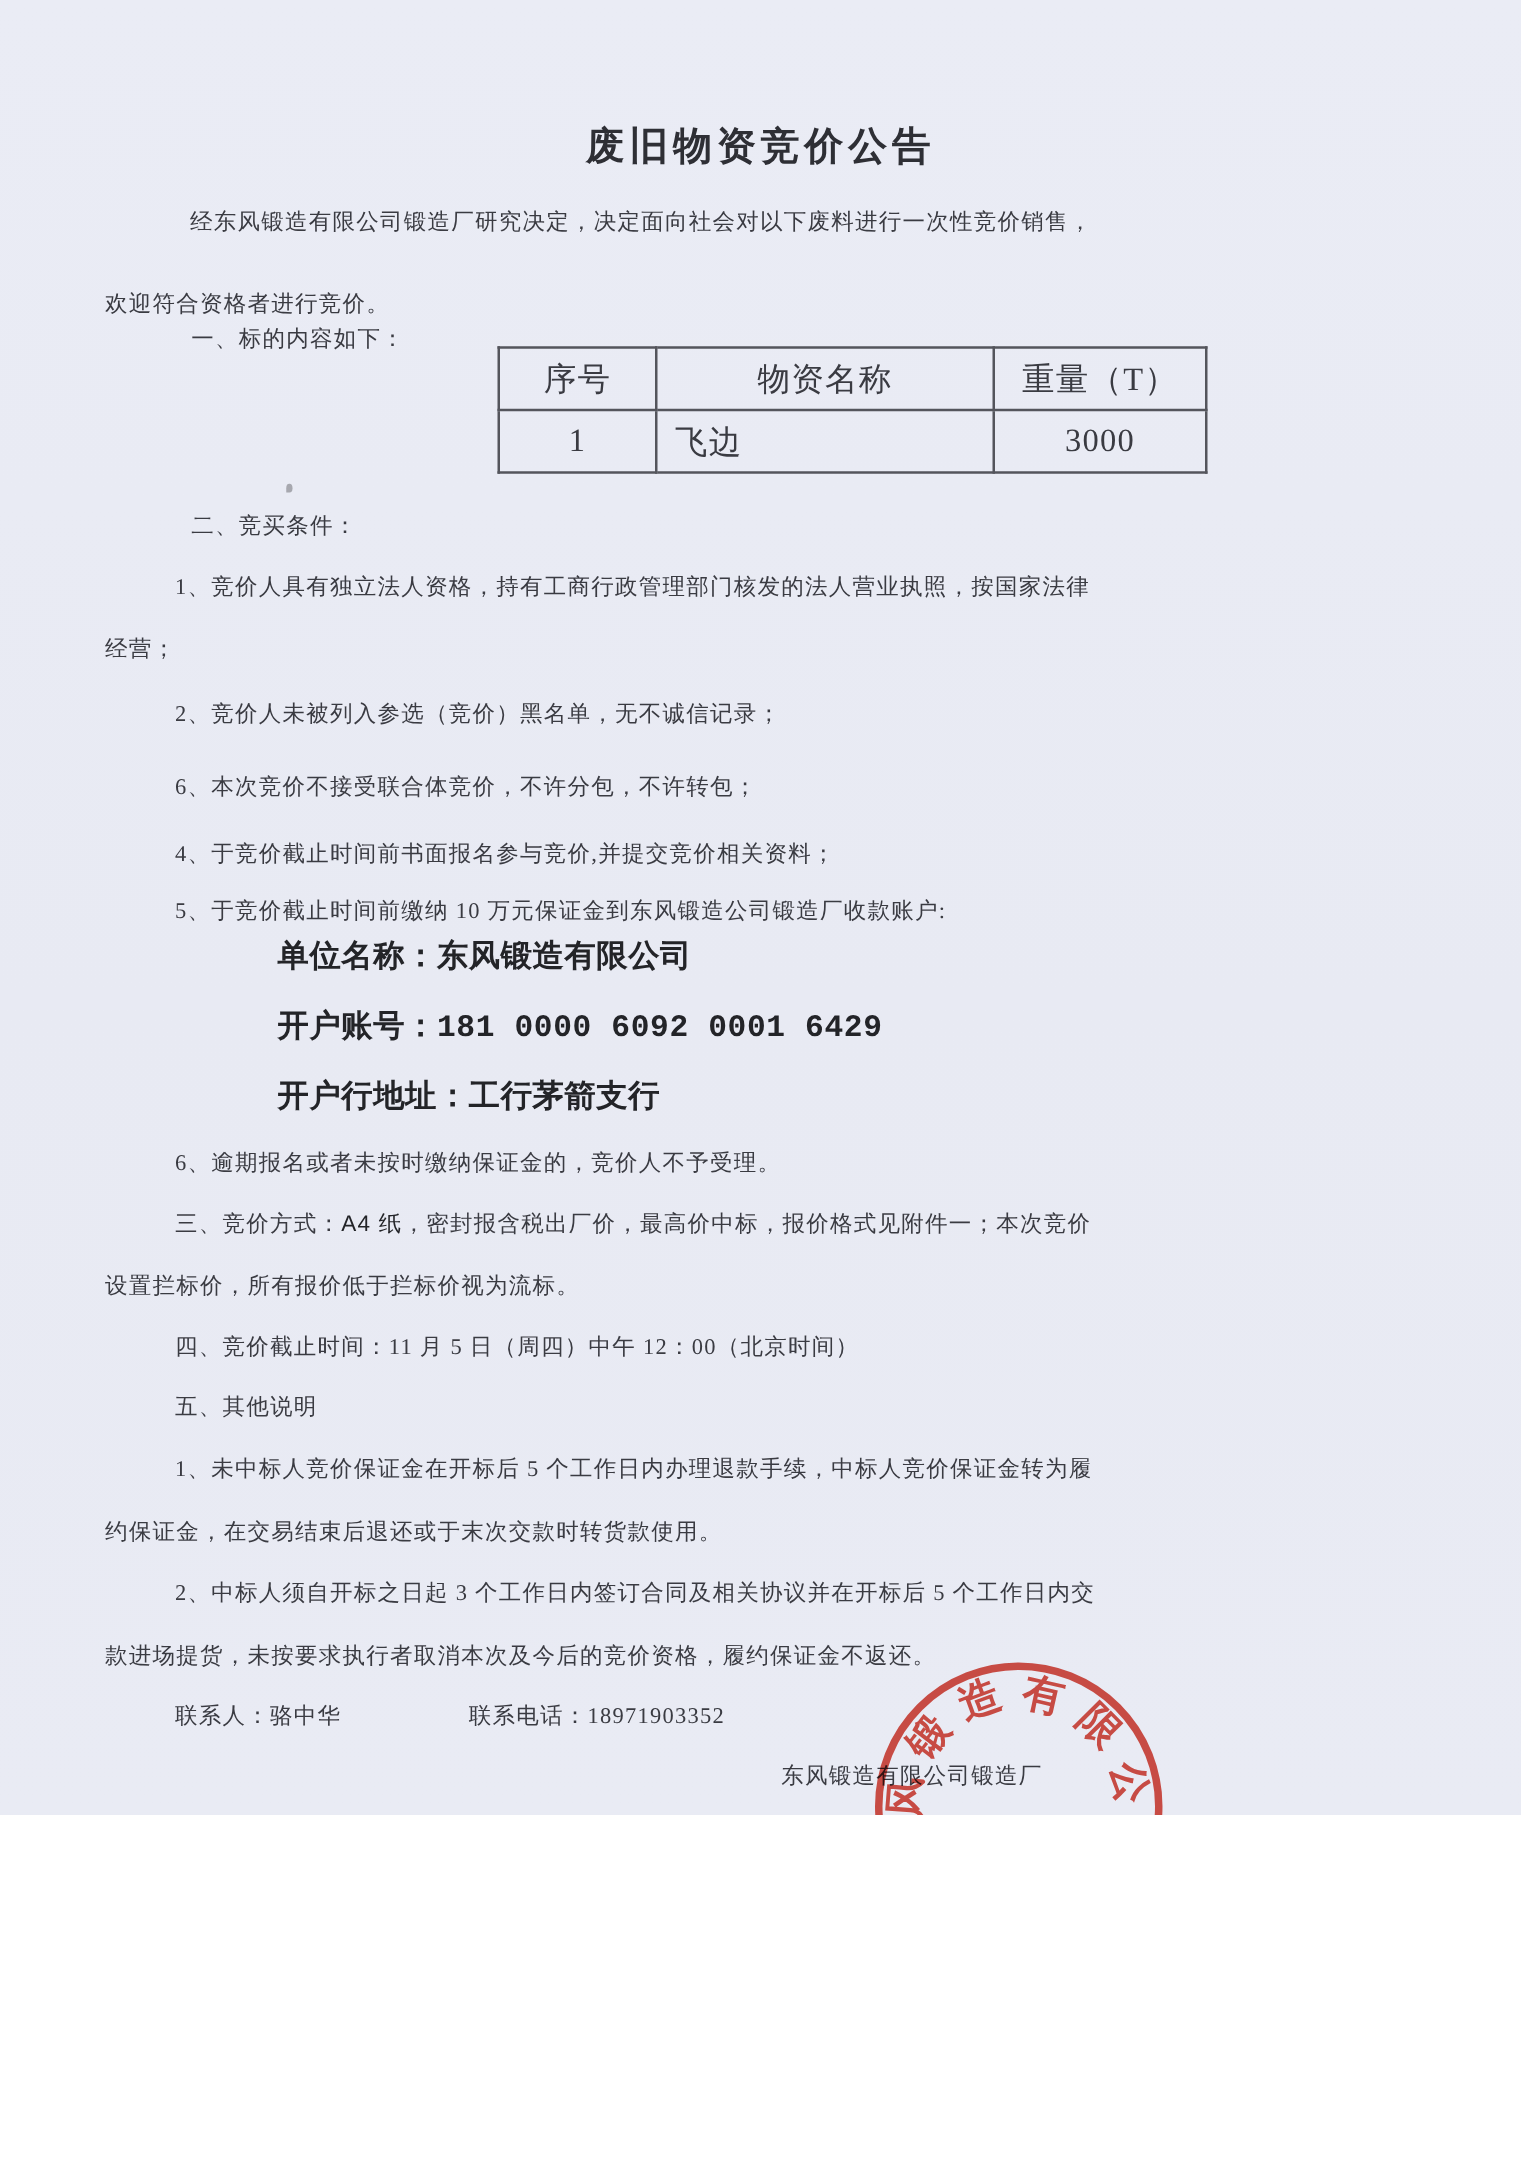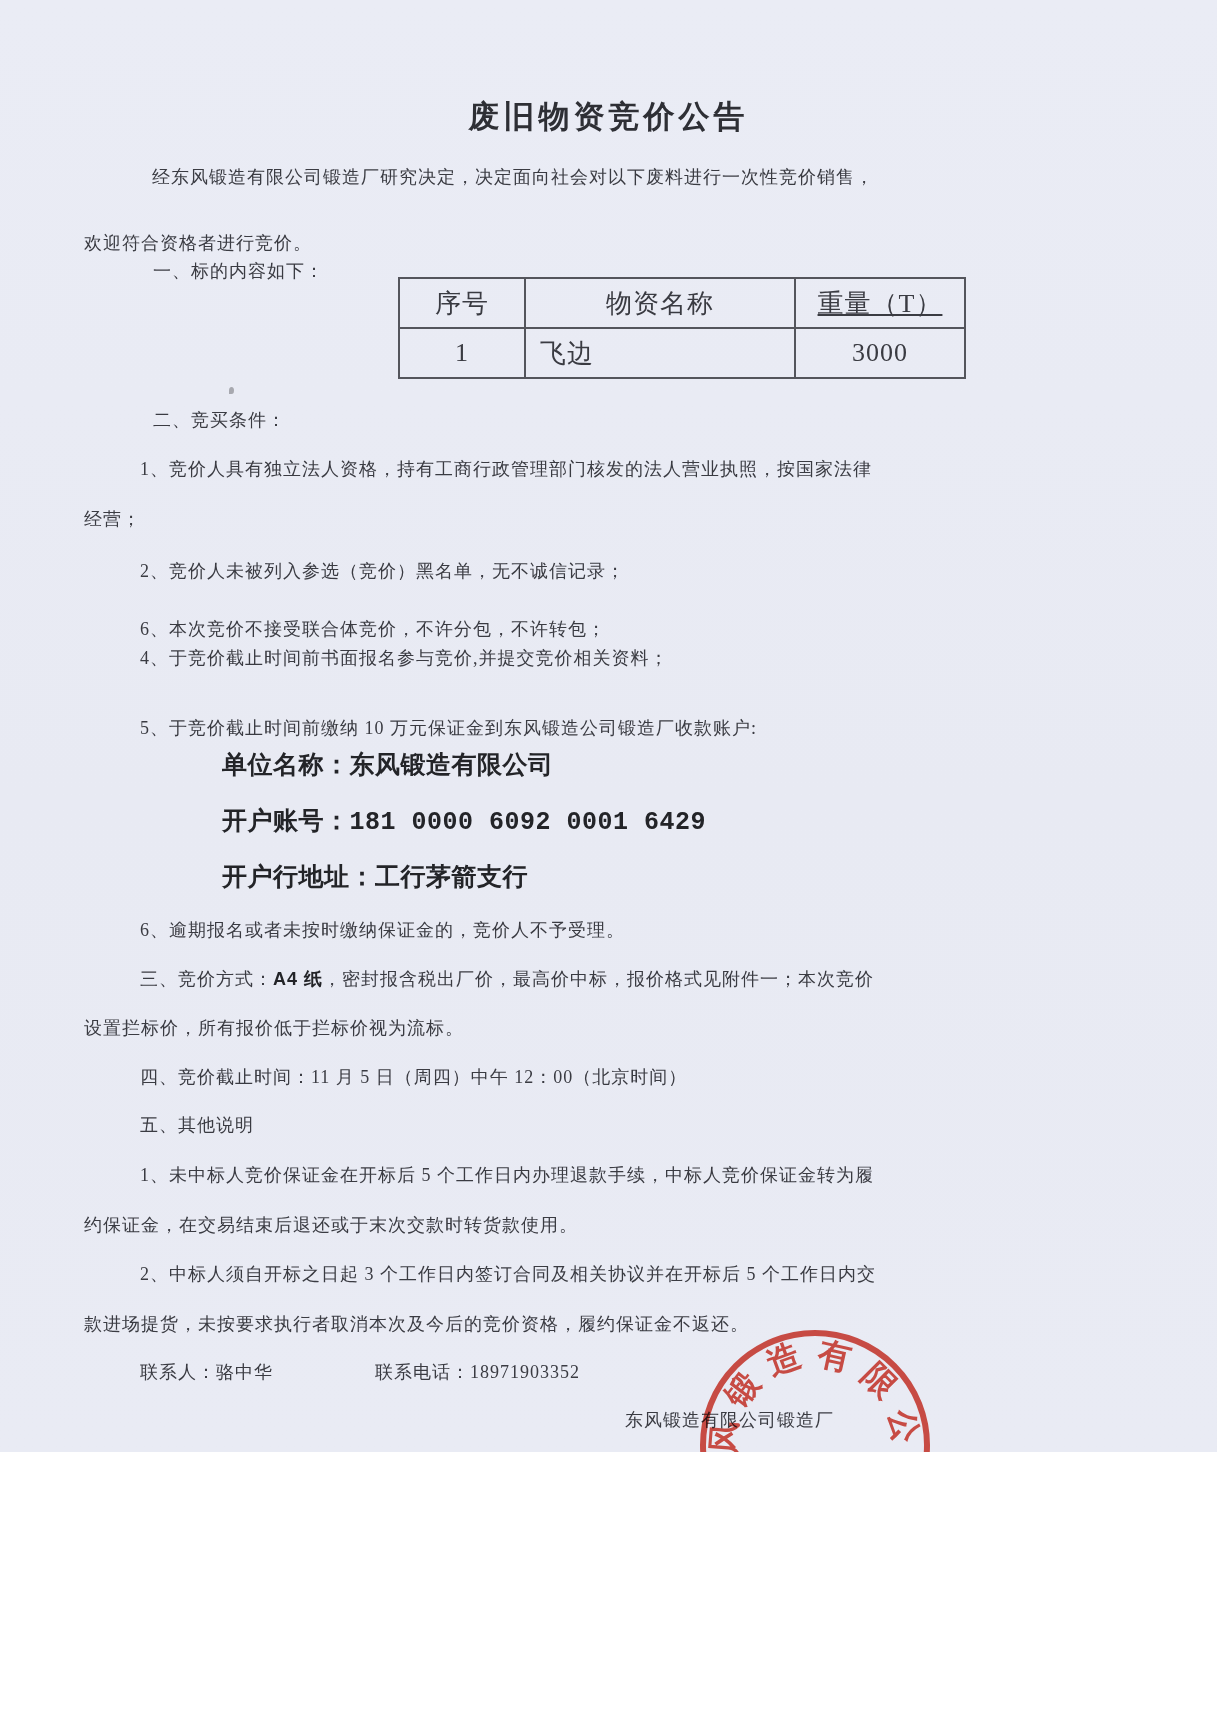--- a/index.html
+++ b/index.html
@@ -30,21 +30,21 @@
   }
   .bold-acc{
     font-family:Liberation Mono, monospace;
     font-weight:700;
     font-size:25px;
     color:#232428;
     letter-spacing:0.5px;
   }
   .inline-bold{
     font-family:"Liberation Sans","DejaVu Sans",sans-serif;
-    font-weight:700;
+    font-weight:400;
     color:#232428;
   }
   table.goods{
     position:absolute;
     top:277px;left:398px;
     width:560px;
     border-collapse:collapse;
     table-layout:fixed;
     font-size:26px;
     color:#3a3b42;
@@ -52,21 +52,21 @@
   table.goods td{
     border:2px solid #54555c;
     height:48px;
     text-align:center;
     padding:0;
     letter-spacing:1px;
   }
   table.goods td.name-cell{text-align:left;padding-left:14px;}
   .col-no{width:124px;}
   .col-name{width:268px;}
-  .col-weight{width:168px;text-decoration:underline;}
+  .col-weight{width:168px;}
   .speck{
     position:absolute;
     width:5px;height:7px;
     background:#8a8b92;
     border-radius:50% 50% 50% 0;
     opacity:.7;
   }
   .stamp{
     position:absolute;
     left:690px;top:1322px;
@@ -103,21 +103,21 @@
     </tbody>
   </table>
 
   <div class="speck" style="top:387px;left:229px;"></div>
 
   <div class="line" style="top:403px;left:153px;">二、竞买条件：</div>
   <div class="line" style="top:452px;left:140px;">1、竞价人具有独立法人资格，持有工商行政管理部门核发的法人营业执照，按国家法律</div>
   <div class="line" style="top:502px;left:84px;">经营；</div>
   <div class="line" style="top:554px;left:140px;">2、竞价人未被列入参选（竞价）黑名单，无不诚信记录；</div>
   <div class="line" style="top:612px;left:140px;">6、本次竞价不接受联合体竞价，不许分包，不许转包；</div>
-  <div class="line" style="top:641px;left:140px;">4、于竞价截止时间前书面报名参与竞价,并提交竞价相关资料；</div>
+  <div class="line" style="top:666px;left:140px;">4、于竞价截止时间前书面报名参与竞价,并提交竞价相关资料；</div>
   <div class="line" style="top:711px;left:140px;">5、于竞价截止时间前缴纳 10 万元保证金到东风锻造公司锻造厂收款账户:</div>
 
   <div class="line bold-acc" style="top:750px;left:222px;">单位名称：东风锻造有限公司</div>
   <div class="line bold-acc" style="top:806px;left:222px;">开户账号：181 0000 6092 0001 6429</div>
   <div class="line bold-acc" style="top:862px;left:222px;">开户行地址：工行茅箭支行</div>
 
   <div class="line" style="top:913px;left:140px;">6、逾期报名或者未按时缴纳保证金的，竞价人不予受理。</div>
 
   <div class="line" style="top:962px;left:140px;">
     <span>三、竞价方式：</span><span class="inline-bold">A4 纸</span><span>，密封报含税出厂价，最高价中标，报价格式见附件一；本次竞价</span>

